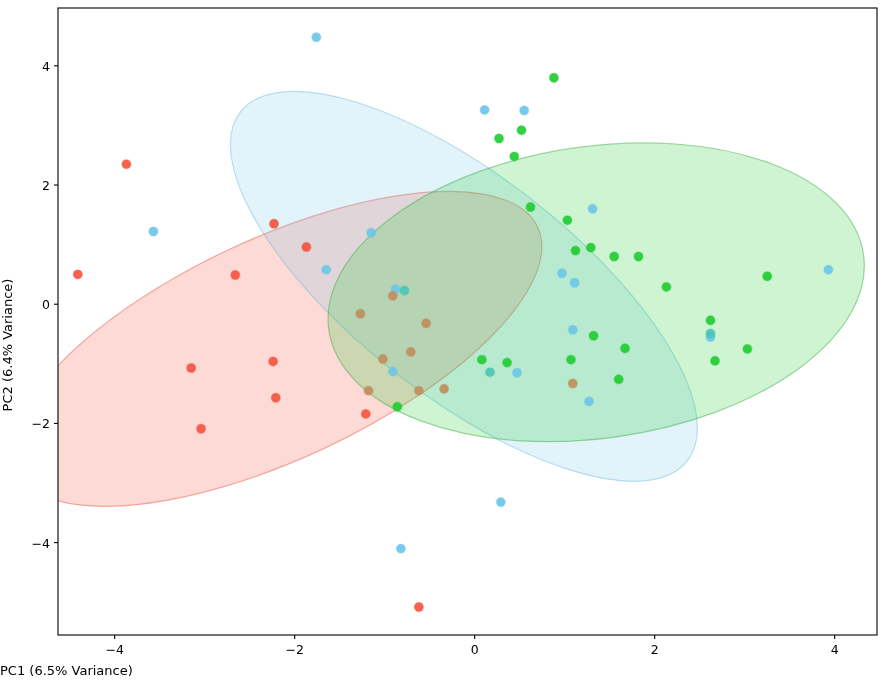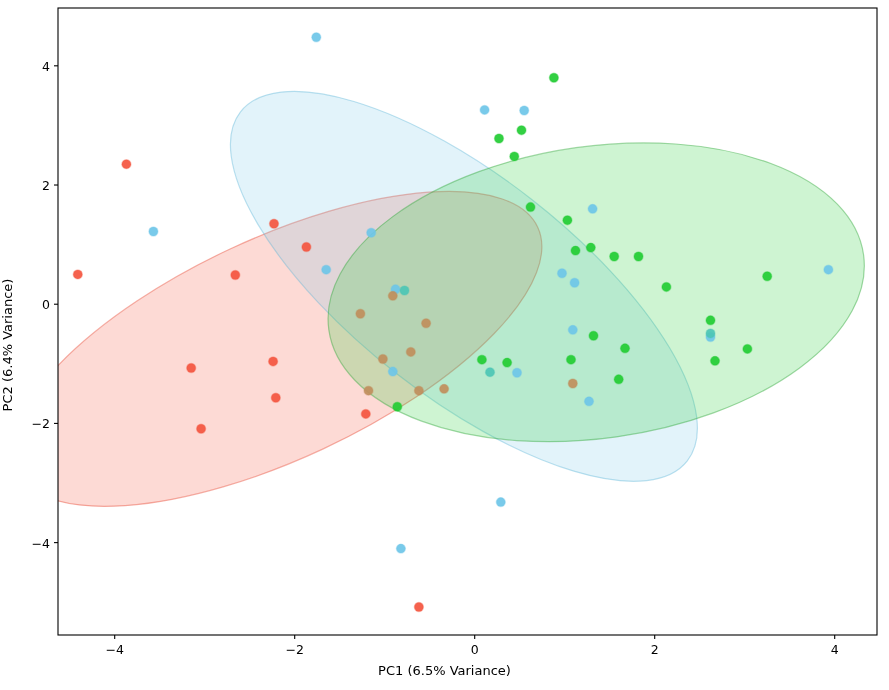--- a/index.html
+++ b/index.html
@@ -28,21 +28,21 @@
     position: absolute;
     color: #000000;
     font-size: 13px;
     font-family: "DejaVu Sans", "Liberation Sans", sans-serif;
     white-space: nowrap;
   }
   #xlabel {
     left: 0;
     top: 663px;
     width: 889px;
-    text-align: center;
+    text-align: left;
   }
   #ylabel {
     left: 0;
     top: 0;
     width: 690px;
     height: 18px;
     text-align: center;
     transform-origin: 0 0;
     transform: rotate(-90deg) translate(-690px, 0px);
   }

